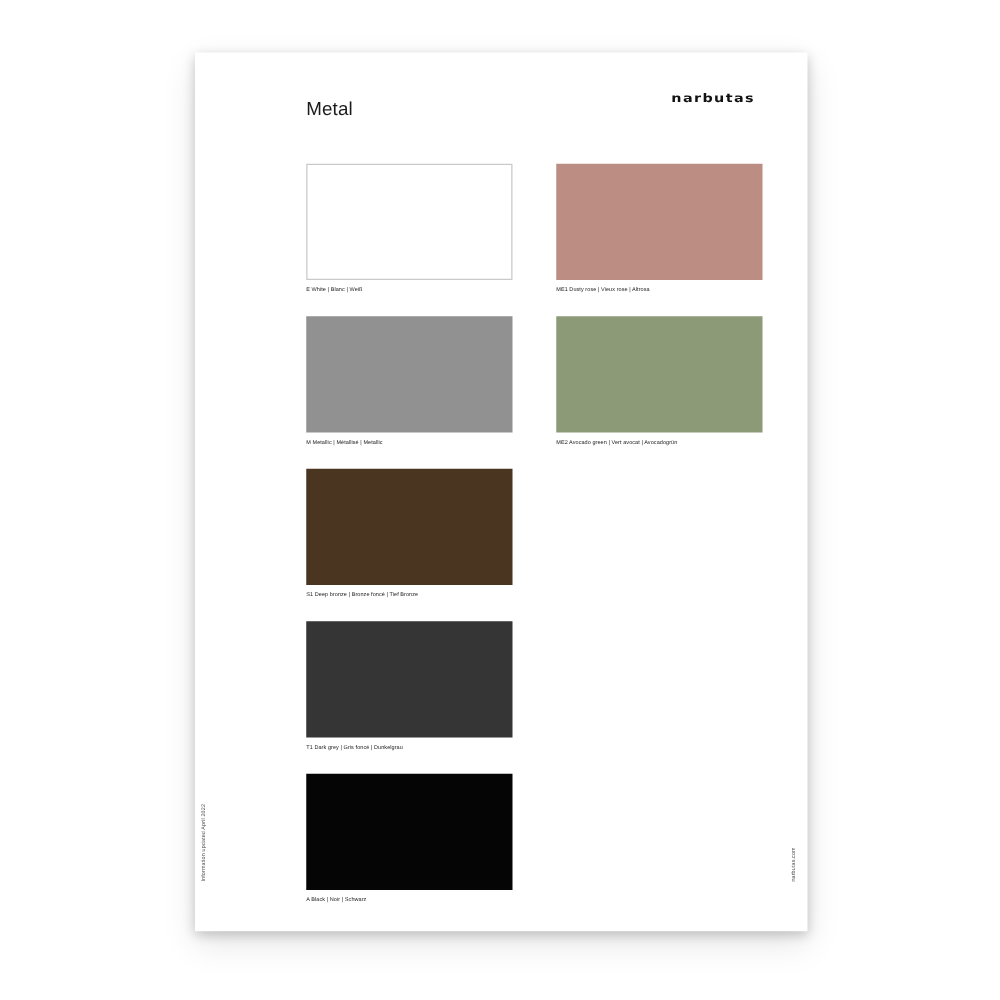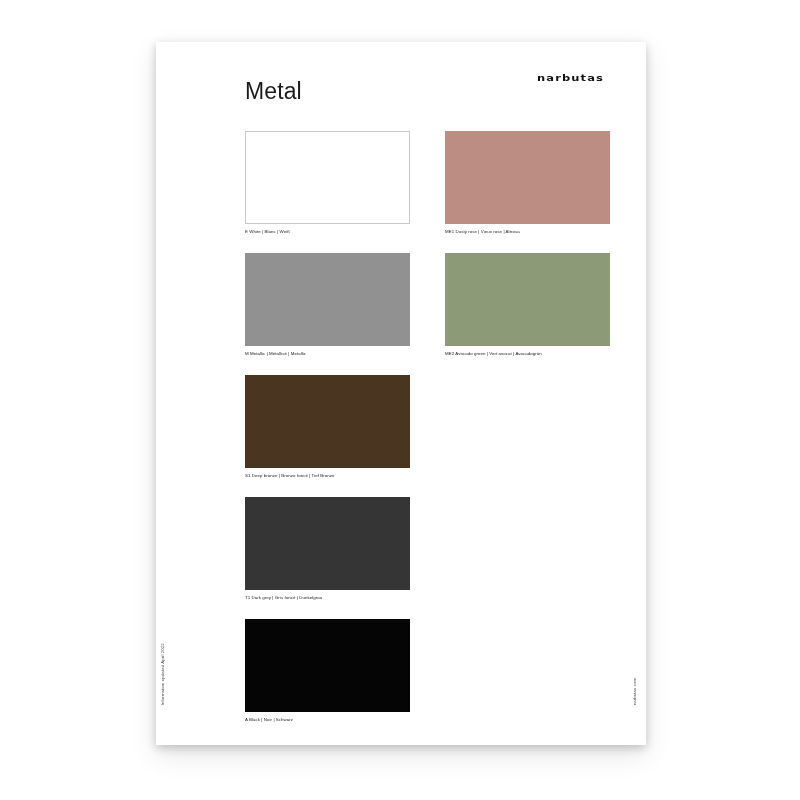--- a/index.html
+++ b/index.html
@@ -33,21 +33,21 @@
   #header {
     position: absolute;
     left: 0; top: 0;
     width: 100%;
     height: 86px;
   }
   #page-title {
     position: absolute;
     left: 89px;
     top: 38px;
-    font-size: 23px;
+    font-size: 15px;
     font-weight: 400;
     letter-spacing: 0.1px;
     color: #1b1b1b;
     line-height: 1;
     white-space: nowrap;
   }
   #brand-logo {
     position: absolute;
     right: 42px;
     top: 32px;

